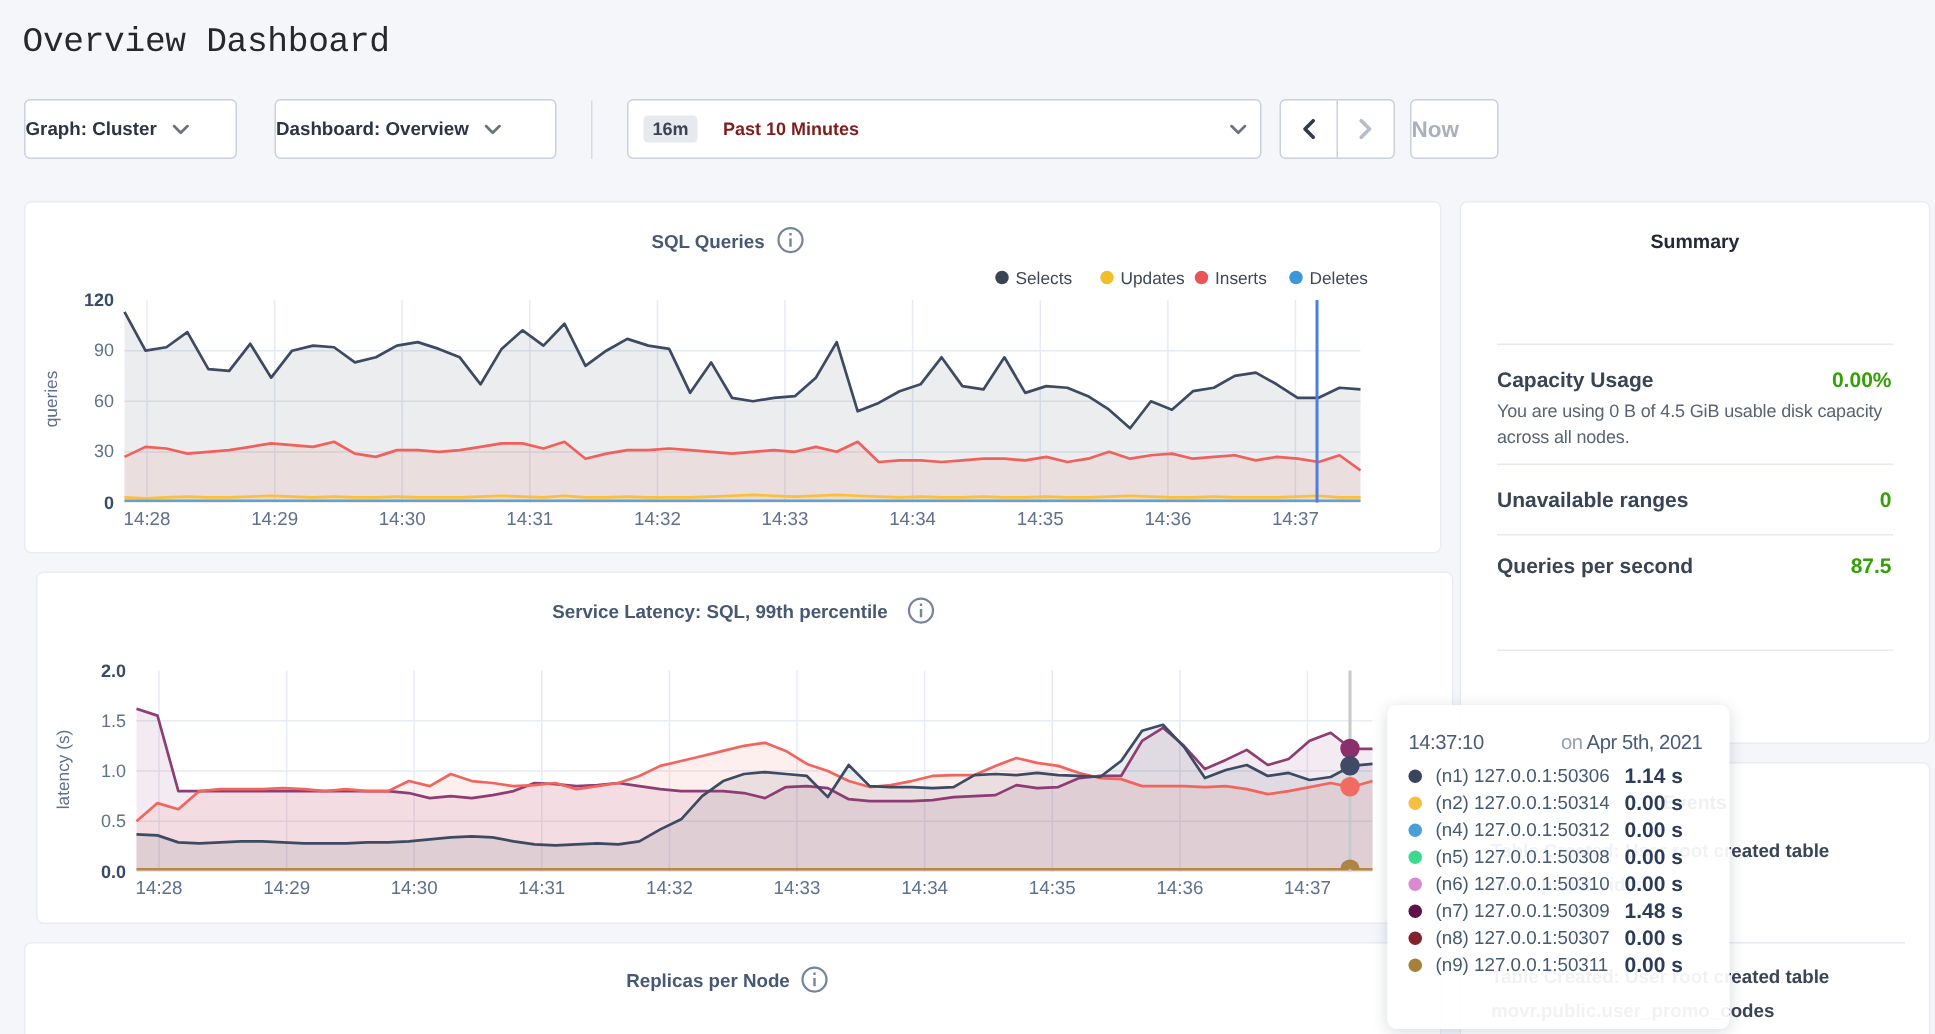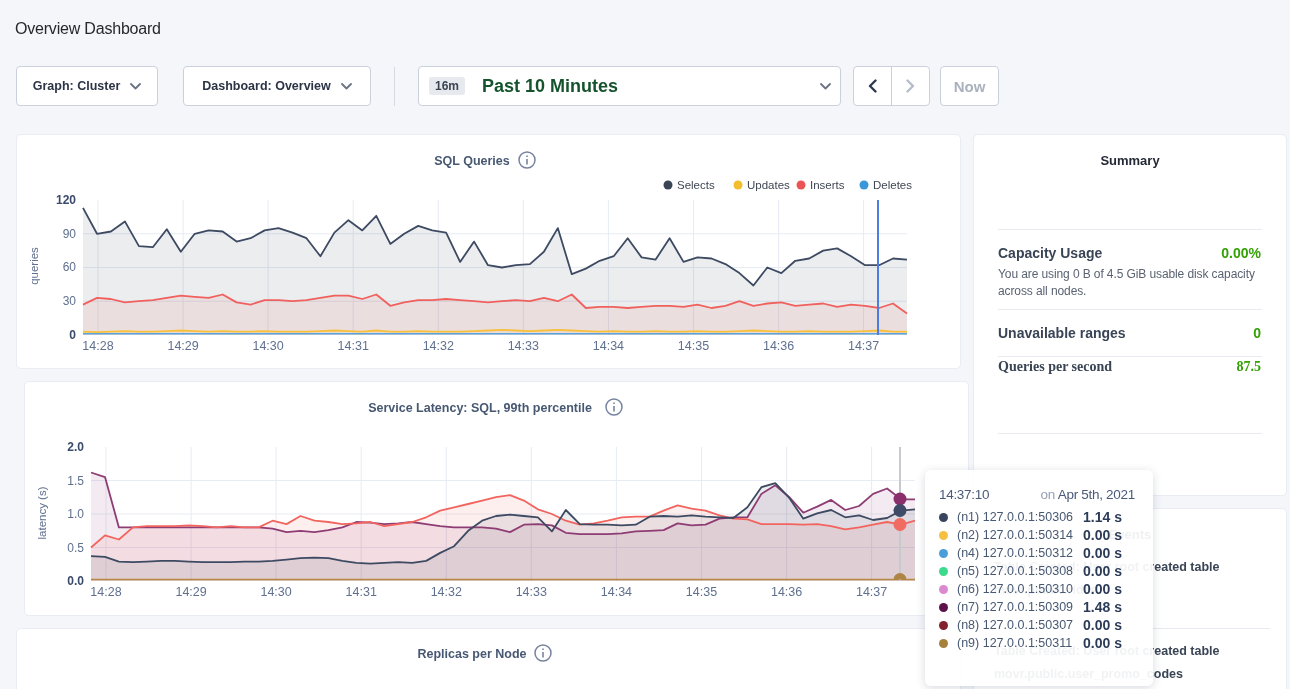--- a/index.html
+++ b/index.html
@@ -1,18 +1,18 @@
 <!DOCTYPE html>
 <html><head><meta charset="utf-8">
 <style>
 *{margin:0;padding:0;box-sizing:border-box;}
 html,body{width:1290px;height:689px;overflow:hidden;background:#f4f6fa;font-family:"Liberation Sans",sans-serif;}
 .card{position:absolute;background:#fff;border:1px solid #e9ecf2;border-radius:5px;}
-.btn{position:absolute;background:#fff;border:1px solid #cad0dc;border-radius:4px;height:40px;display:flex;align-items:center;justify-content:center;font-size:12.5px;font-weight:bold;color:#2c3446;}
-h1{position:absolute;left:15px;top:17px;font-size:16px;font-weight:normal;color:#26282b;letter-spacing:-0.2px;line-height:23px;}
+.btn{position:absolute;background:#fff;border:1px solid #cad0dc;border-radius:4px;height:40px;display:flex;align-items:center;justify-content:flex-start;font-size:12.5px;font-weight:bold;color:#2c3446;}
+h1{position:absolute;left:15px;top:17px;font-size:23px;font-weight:normal;color:#26282b;letter-spacing:-0.2px;line-height:23px;font-family:Liberation Mono, monospace;}
 .chev{margin-left:10px;}
 .ttrow{display:flex;align-items:center;height:18px;font-size:12.5px;color:#475872;}
 .ttdot{width:9px;height:9px;border-radius:50%;display:inline-block;margin-right:9px;flex:none;}
 .ttlabel{white-space:nowrap;}
 .ttval{font-weight:bold;color:#2c3c58;position:absolute;left:144px;font-size:14px;}
 .srow{position:absolute;left:24px;right:25px;font-size:14px;font-weight:bold;color:#394455;}
 .sval{float:right;color:#33a106;}
 .ssub{position:absolute;left:24px;font-size:12px;letter-spacing:-0.1px;color:#5a6372;line-height:17px;}
 .sdiv{position:absolute;left:24px;right:24px;border-top:1px solid #e8eaef;}
 .ev{position:absolute;left:20px;right:16px;font-size:12.5px;font-weight:bold;color:#394455;line-height:23px;}
@@ -23,21 +23,21 @@
 <div class="btn" style="left:16px;top:66px;width:142px;">Graph: Cluster<svg class="chev" width="11" height="7" viewBox="0 0 11 7">
       <path d="M1,1 L5.5,5.5 L10,1" fill="none" stroke="#6b7282" stroke-width="1.8" stroke-linecap="round" stroke-linejoin="round"></path>
     </svg></div>
 <div class="btn" style="left:183px;top:66px;width:188px;">Dashboard: Overview<svg class="chev" width="11" height="7" viewBox="0 0 11 7">
       <path d="M1,1 L5.5,5.5 L10,1" fill="none" stroke="#6b7282" stroke-width="1.8" stroke-linecap="round" stroke-linejoin="round"></path>
     </svg></div>
 <div style="position:absolute;left:394px;top:67px;width:1px;height:39px;background:#d5dae3;"></div>
 
 <div class="btn" style="left:418px;top:66px;width:423px;justify-content:flex-start;padding:0 9px 0 10px;">
 <span style="background:#e6e9ee;border-radius:3px;font-size:12px;font-weight:bold;color:#3c4352;padding:2px 6px;">16m</span>
-<span style="margin-left:17px;font-size:18px;color:#14532d;">Past 10 Minutes</span>
+<span style="margin-left:17px;font-size:12px;color:#7f1d1d;">Past 10 Minutes</span>
 <svg width="11" height="7" viewBox="0 0 11 7" style="margin-left:auto;">
       <path d="M1,1 L5.5,5.5 L10,1" fill="none" stroke="#6b7282" stroke-width="1.8" stroke-linecap="round" stroke-linejoin="round"></path>
     </svg>
 </div>
 
 <div class="btn" style="left:853px;top:66px;width:77px;padding:0;">
 <span style="width:38px;display:flex;align-items:center;justify-content:center;border-right:1px solid #cad0dc;height:100%;">
       <svg width="9" height="14" viewBox="0 0 9 14">
         <path d="M7.5,1.5 L2,7 L7.5,12.5" fill="none" stroke="#2f3a4f" stroke-width="2.4" stroke-linecap="round" stroke-linejoin="round"></path>
       </svg>
@@ -164,21 +164,21 @@
 </svg></div>
 
 <div class="card" style="left:973px;top:134px;width:314px;height:362px;">
 <div style="position:absolute;left:0;right:0;top:18px;text-align:center;font-size:13px;font-weight:bold;color:#242a35;">Summary</div>
 <div class="sdiv" style="top:94px;"></div>
 <div class="srow" style="top:110px;">Capacity Usage<span class="sval">0.00%</span></div>
 <div class="ssub" style="top:131px;white-space:nowrap;">You are using 0 B of 4.5 GiB usable disk capacity<br>across all nodes.</div>
 <div class="sdiv" style="top:174px;"></div>
 <div class="srow" style="top:190px;">Unavailable ranges<span class="sval">0</span></div>
 <div class="sdiv" style="top:221px;"></div>
-<div class="srow" style="top:224px;font-family:Liberation Serif, serif;">Queries per second<span class="sval">87.5</span></div>
+<div class="srow" style="top:234px;">Queries per second<span class="sval">87.5</span></div>
 <div class="sdiv" style="top:298px;"></div>
 </div>
 
 <div class="card" style="left:973px;top:508px;width:314px;height:280px;">
 <div style="position:absolute;left:0;right:0;top:18px;text-align:center;font-size:13px;font-weight:bold;color:#242a35;">Events</div>
 <div class="ev" style="top:47px;">Table Created: User root created table movr.public.rides</div>
 <div class="sdiv" style="top:119px;left:20px;right:16px;"></div>
 <div class="ev" style="top:131px;">Table Created: User root created table movr.public.user_promo_codes</div>
 </div>
 

